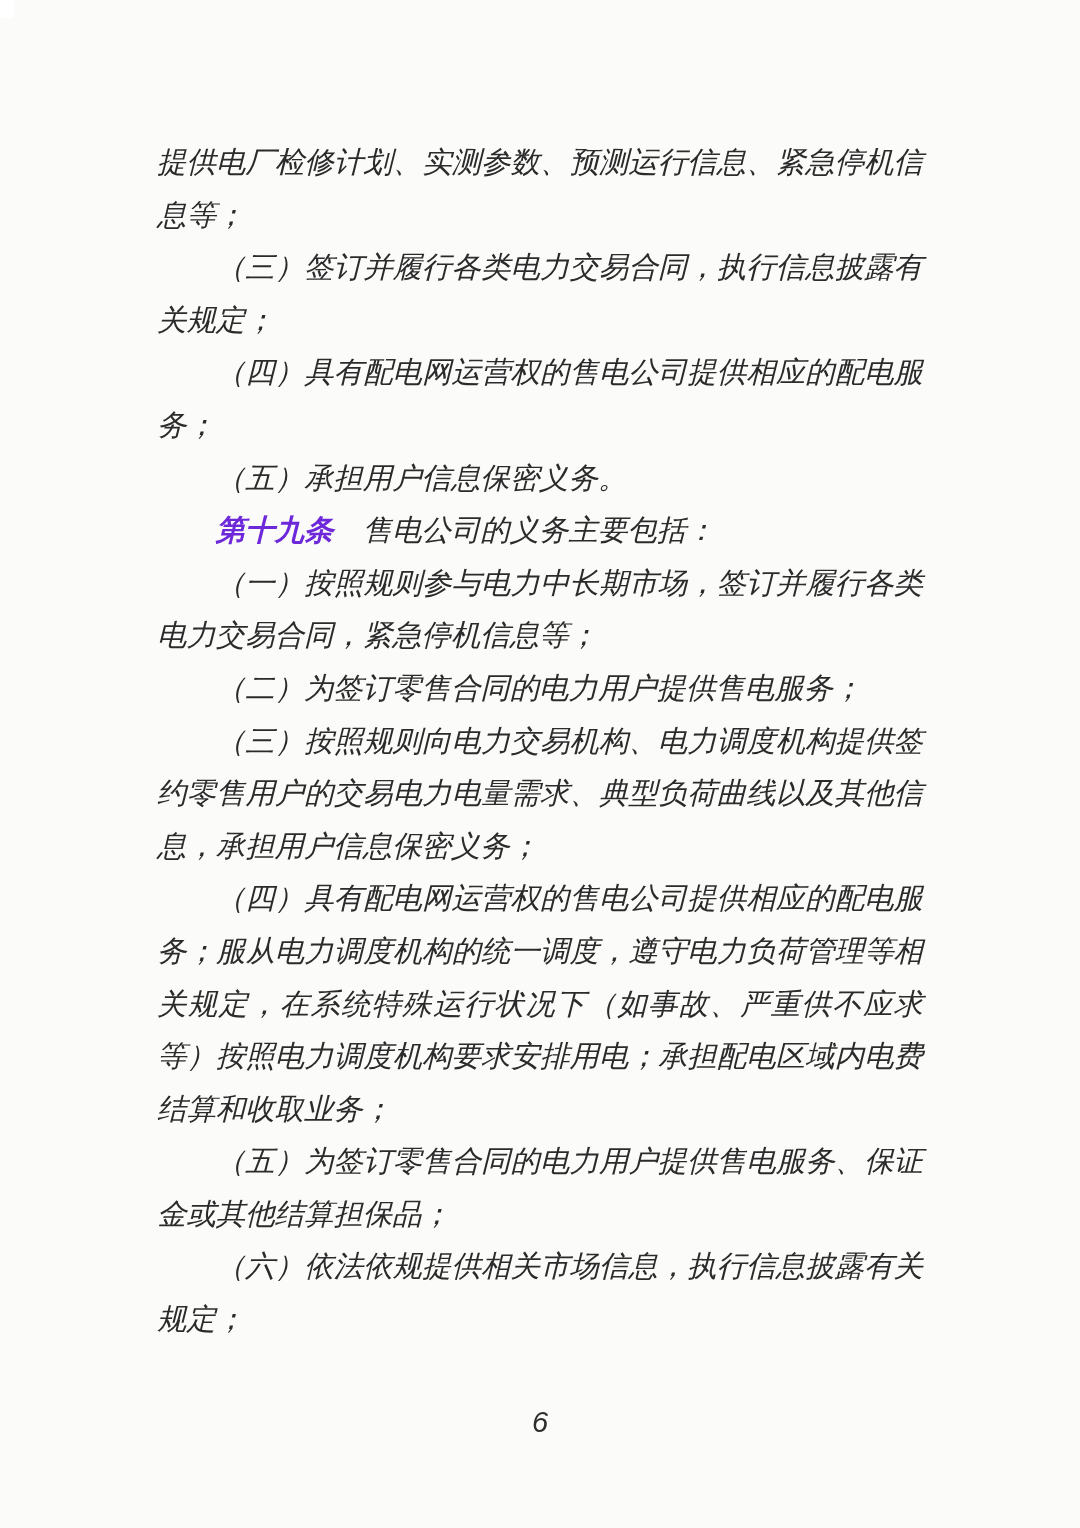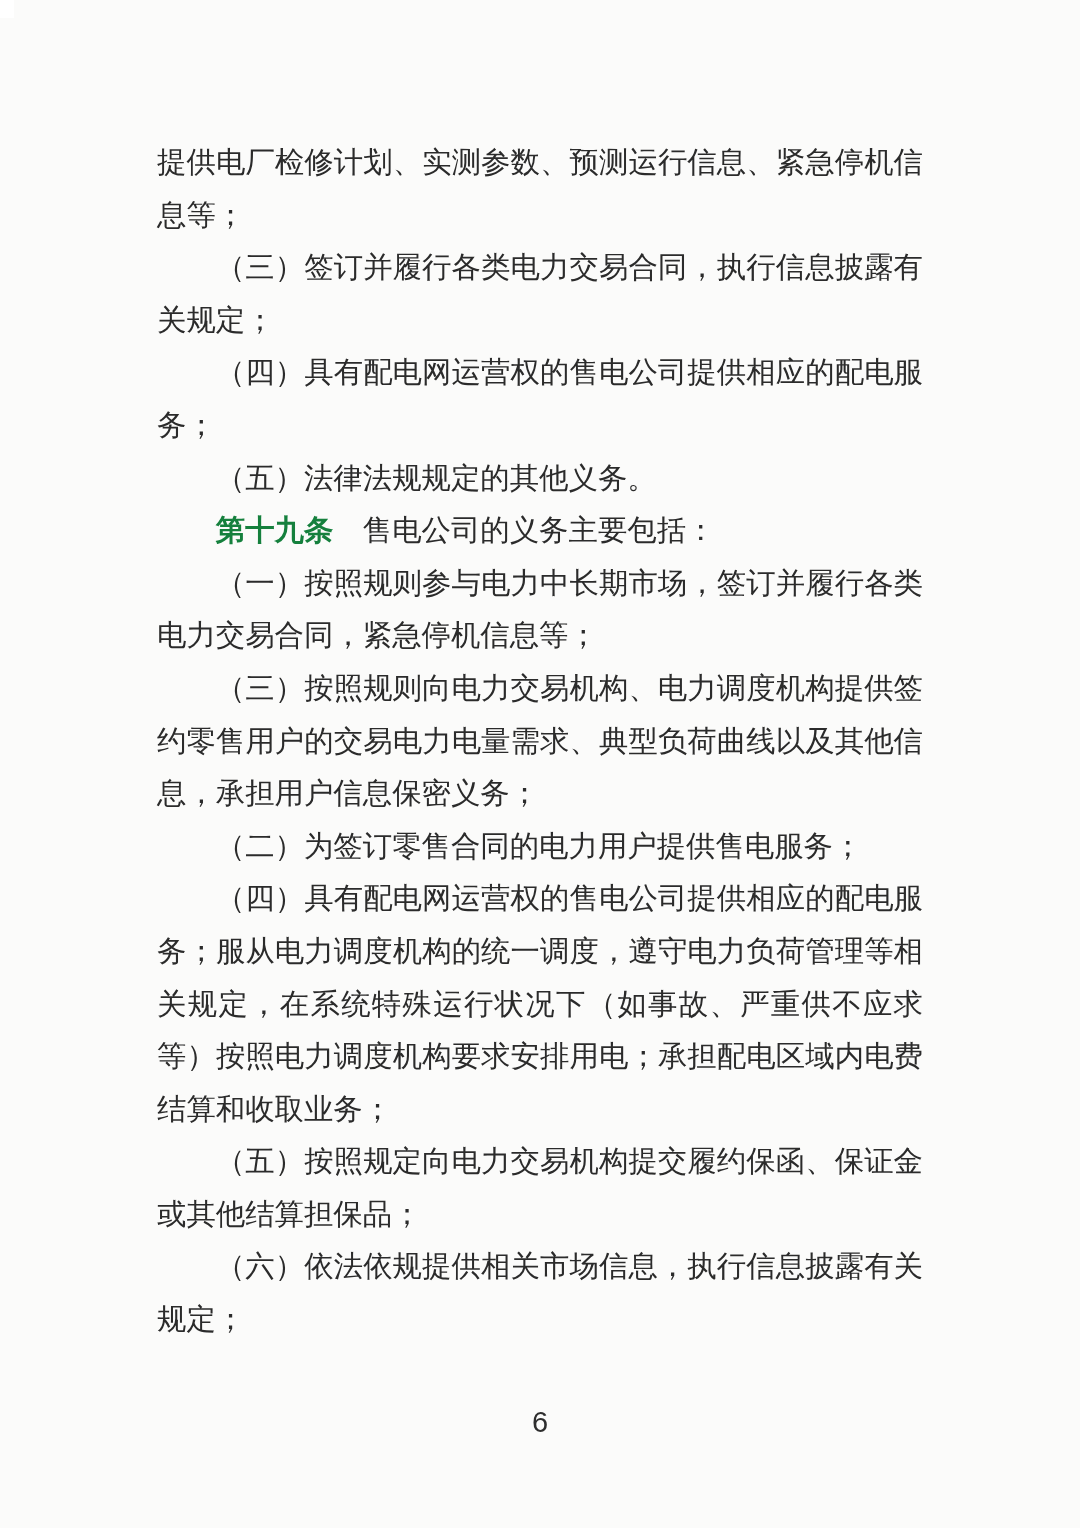--- a/index.html
+++ b/index.html
@@ -7,20 +7,21 @@
     padding: 0;
     background: #f2f2f2;
   }
   .page {
     position: relative;
     width: 1080px;
     height: 1528px;
     background: #fbfbfa;
     overflow: hidden;
     font-family: "Liberation Serif", "DejaVu Serif", serif;
+    font-style: italic;
   }
   .doc-body {
     position: absolute;
     left: 157px;
     top: 136px;
     width: 766px;
     font-size: 29.4px;
     line-height: 52.6px;
     color: #2b2b2b;
     text-align: justify;
@@ -30,21 +31,21 @@
   .para {
     margin: 0;
     padding: 0;
     text-indent: 2em;
   }
   .para.noindent {
     text-indent: 0;
   }
   .article-no {
     font-weight: 700;
-    color: #15803d;
+    color: #6d28d9;
   }
   .page-number {
     position: absolute;
     top: 1406px;
     left: 0;
     width: 100%;
     text-align: center;
     font-family: "Liberation Sans", "DejaVu Sans", sans-serif;
     font-size: 29px;
     line-height: 32px;
@@ -62,23 +63,23 @@
 </style>
 </head>
 <body>
 
 <div class="page">
   <div class="scan-corner"></div>
   <div class="doc-body">
       <p class="para noindent">提供电厂检修计划、实测参数、预测运行信息、紧急停机信息等；</p>
       <p class="para">（三）签订并履行各类电力交易合同，执行信息披露有关规定；</p>
       <p class="para">（四）具有配电网运营权的售电公司提供相应的配电服务；</p>
-      <p class="para">（五）法律法规规定的其他义务。</p>
+      <p class="para">（五）承担用户信息保密义务。</p>
       <p class="para"><span class="article-no">第十九条</span>　售电公司的义务主要包括：</p>
       <p class="para">（一）按照规则参与电力中长期市场，签订并履行各类电力交易合同，紧急停机信息等；</p>
+      <p class="para">（二）为签订零售合同的电力用户提供售电服务；</p>
       <p class="para">（三）按照规则向电力交易机构、电力调度机构提供签约零售用户的交易电力电量需求、典型负荷曲线以及其他信息，承担用户信息保密义务；</p>
-      <p class="para">（二）为签订零售合同的电力用户提供售电服务；</p>
       <p class="para">（四）具有配电网运营权的售电公司提供相应的配电服务；服从电力调度机构的统一调度，遵守电力负荷管理等相关规定，在系统特殊运行状况下（如事故、严重供不应求等）按照电力调度机构要求安排用电；承担配电区域内电费结算和收取业务；</p>
-      <p class="para">（五）按照规定向电力交易机构提交履约保函、保证金或其他结算担保品；</p>
+      <p class="para">（五）为签订零售合同的电力用户提供售电服务、保证金或其他结算担保品；</p>
       <p class="para">（六）依法依规提供相关市场信息，执行信息披露有关规定；</p>
     </div>
   <div class="page-number">6</div>
 </div>
 
 </body></html>

